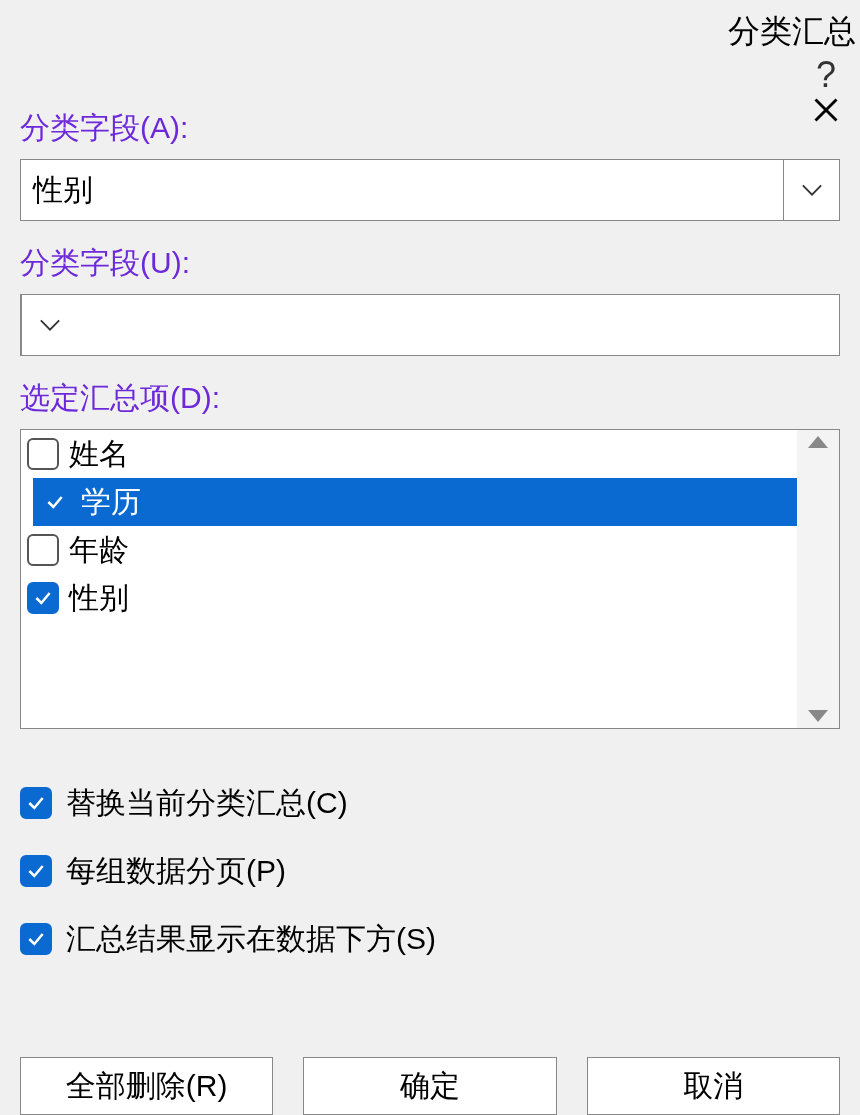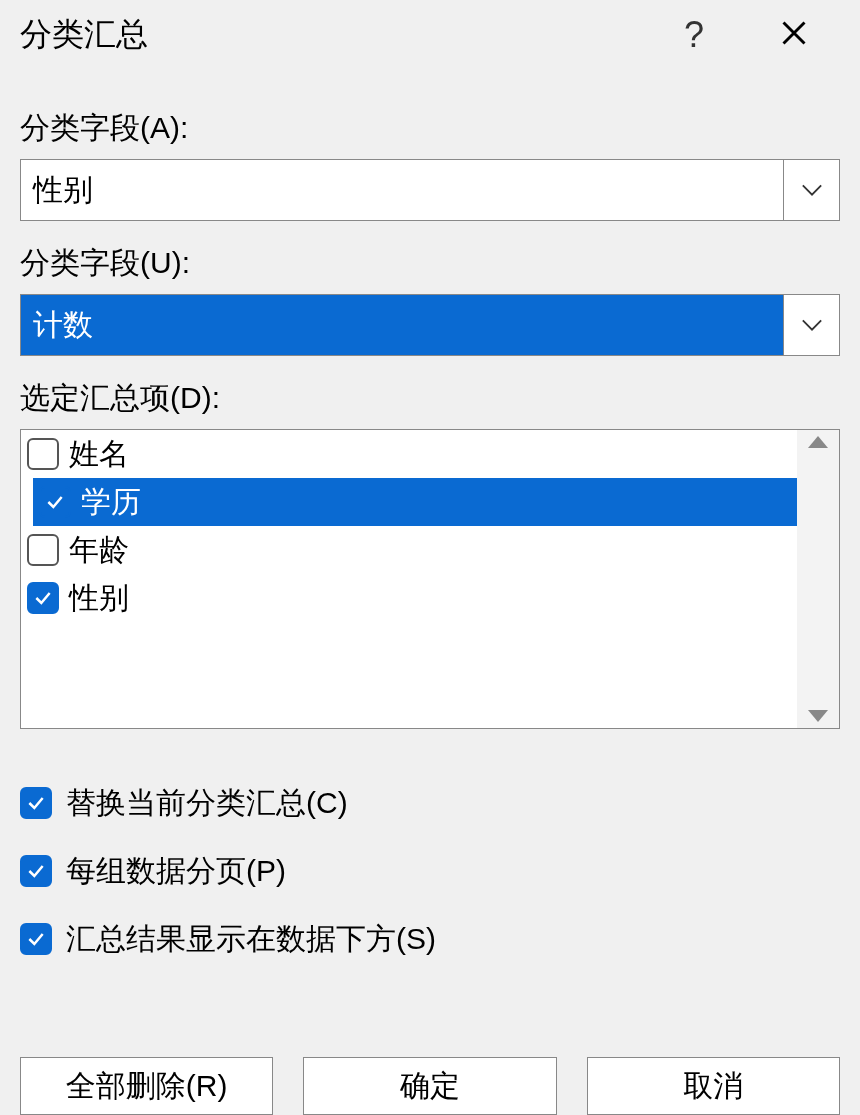--- a/index.html
+++ b/index.html
@@ -12,23 +12,24 @@
     }
     .dialog {
       width: 860px;
       height: 1115px;
       background: #f0f0f0;
       display: flex;
       flex-direction: column;
     }
     .titlebar {
       display: flex;
-      align-items: center;
-      padding: 10px 36px 10px 20px;
+      align-items: flex-end;
+      padding: 10px 4px 10px 20px;
       height: 70px;
+      flex-direction: column;
     }
     .title-text {
       font-size: 32px;
       flex: 1;
       color: #000;
     }
     .help-btn {
       font-size: 36px;
       width: 60px;
       text-align: center;
@@ -44,21 +45,21 @@
     }
     .close-btn svg { width: 28px; height: 28px; }
     .body {
       padding: 20px 20px 0 20px;
       display: flex;
       flex-direction: column;
       flex: 1;
     }
     .label {
       font-size: 30px;
-      color: #000000;
+      color: #6d28d9;
       margin-bottom: 10px;
       margin-top: 18px;
     }
     .combo {
       display: flex;
       border: 1px solid #888;
       background: #fff;
       height: 62px;
       align-items: stretch;
       margin-bottom: 4px;
@@ -189,21 +190,20 @@
       <div class="combo-text">性别</div>
       <div class="combo-arrow">
         <svg viewBox="0 0 24 14">
             <path d="M2 2 L12 12 L22 2" stroke="#333" stroke-width="2" fill="none"></path>
           </svg>
       </div>
     </div>
 
     <div class="label">分类字段(U):</div>
     <div class="combo">
-      <div class="combo-text selected">计数</div>
       <div class="combo-arrow">
         <svg viewBox="0 0 24 14">
             <path d="M2 2 L12 12 L22 2" stroke="#333" stroke-width="2" fill="none"></path>
           </svg>
       </div>
     </div>
 
     <div class="label">选定汇总项(D):</div>
     <div class="listbox-wrap">
       <div class="listbox" id="items-list">

